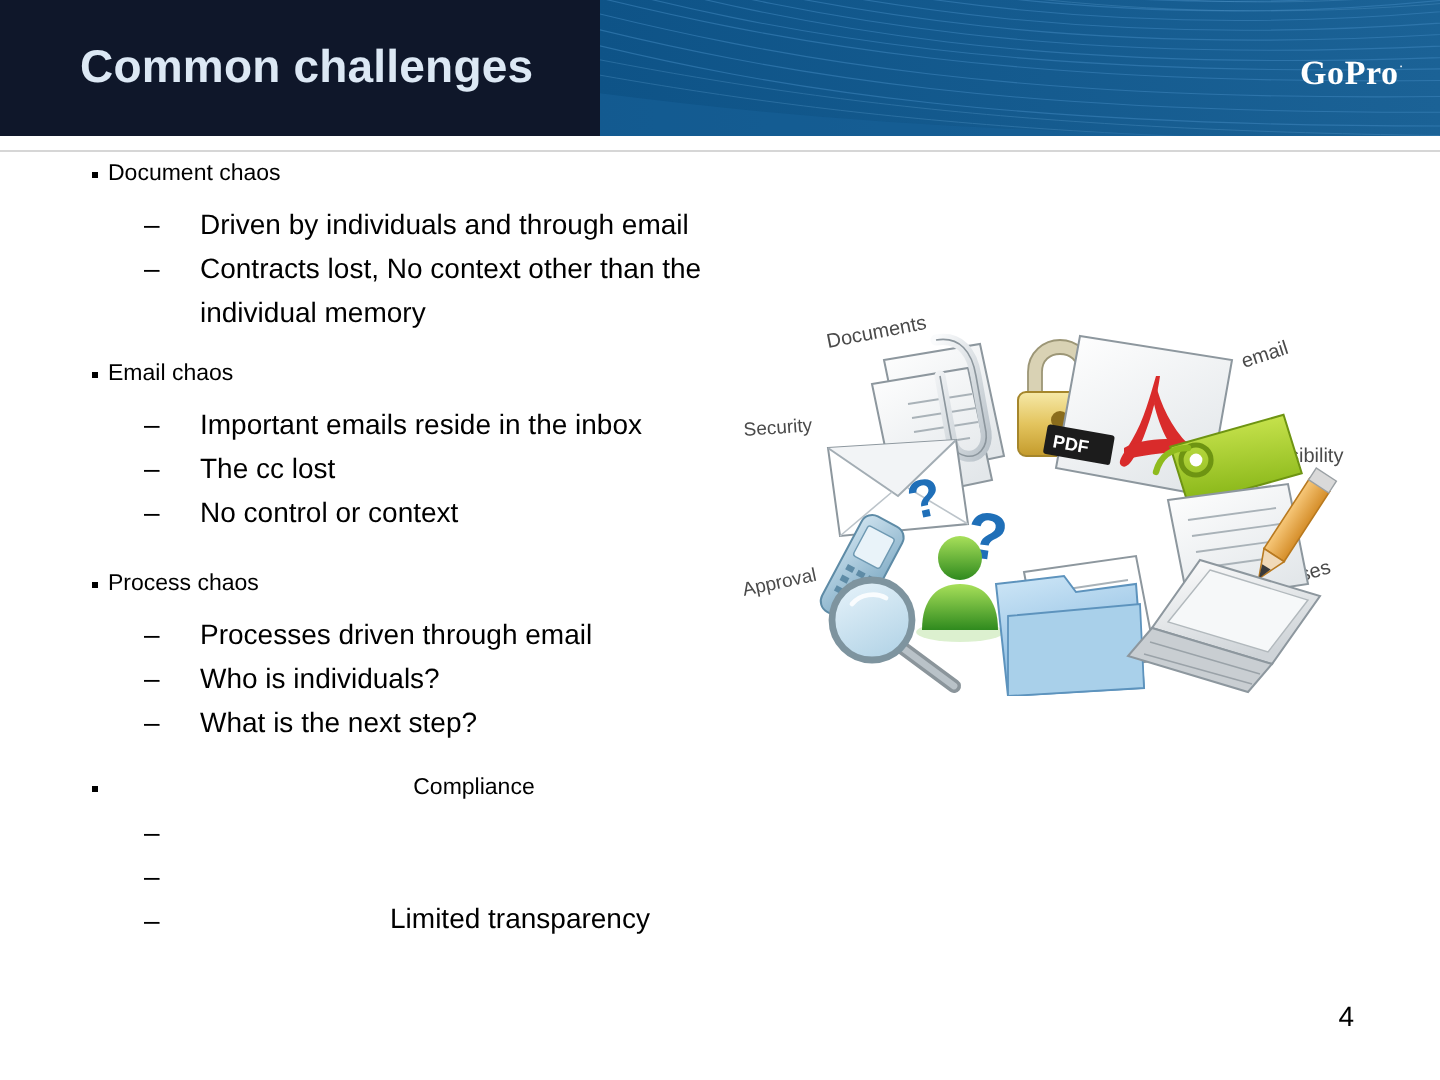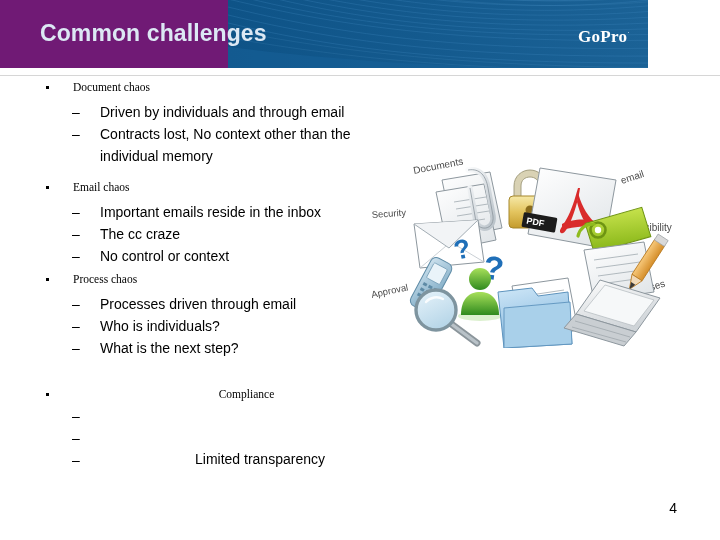--- a/index.html
+++ b/index.html
@@ -12,23 +12,23 @@
     background: #ffffff;
     font-family: "Liberation Sans", sans-serif;
     overflow: hidden;
     position: relative;
   }
 
   
   .slide-header {
     position: absolute;
     left: 0; top: 0;
-    width: 648px;
+    width: 720px;
     height: 68px;
-    background: #701a75;
+    background: #0f172a;
     overflow: hidden;
     text-decoration: underline;
   }
   .header-swirl {
     position: absolute;
     right: 0; top: 0;
     width: 420px;
     height: 68px;
     pointer-events: none;
   }
@@ -78,31 +78,30 @@
     height: 420px;
   }
 
   .block {
     position: absolute;
     left: 0;
     width: 420px;
   }
   .block-0 { top: 4px; }
   .block-1 { top: 104px; }
-  .block-2 { top: 196px; }
+  .block-2 { top: 209px; }
   .block-3 { top: 311px; text-align: center; }
 
   .lvl1 {
     position: relative;
-    padding-left: 73px;
+    padding-left: 54px;
     font-size: 11.5px;
     color: #000000;
     line-height: 15px;
     min-height: 15px;
-    font-family: Liberation Serif, serif;
   }
   .lvl1 .sq-bullet {
     position: absolute;
     left: 46px;
     top: 6px;
     width: 3px;
     height: 3px;
     background: #000000;
   }
   .sub-list {
@@ -224,21 +223,21 @@
       <span>Email chaos</span>
     </div>
     <div class="sub-gap-sm"></div>
     <ul class="sub-list">
       <li class="lvl2">
         <span class="dash">–</span>
         <span>Important emails reside in the inbox</span>
       </li>
       <li class="lvl2">
         <span class="dash">–</span>
-        <span>The cc craze</span>
+        <span>The cc lost</span>
       </li>
       <li class="lvl2">
         <span class="dash">–</span>
         <span>No control or context</span>
       </li>
     </ul>
   </div>
 
   <div class="block block-2">
     <div class="lvl1">

